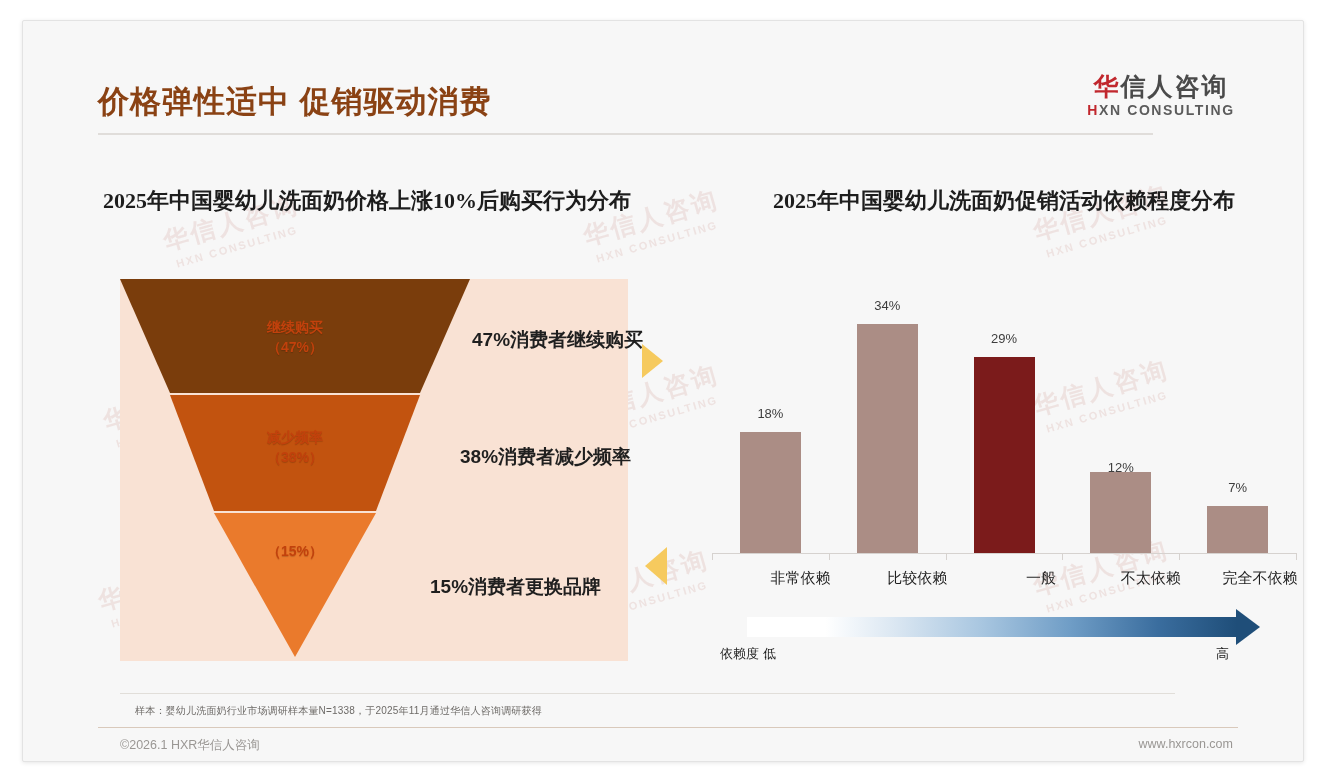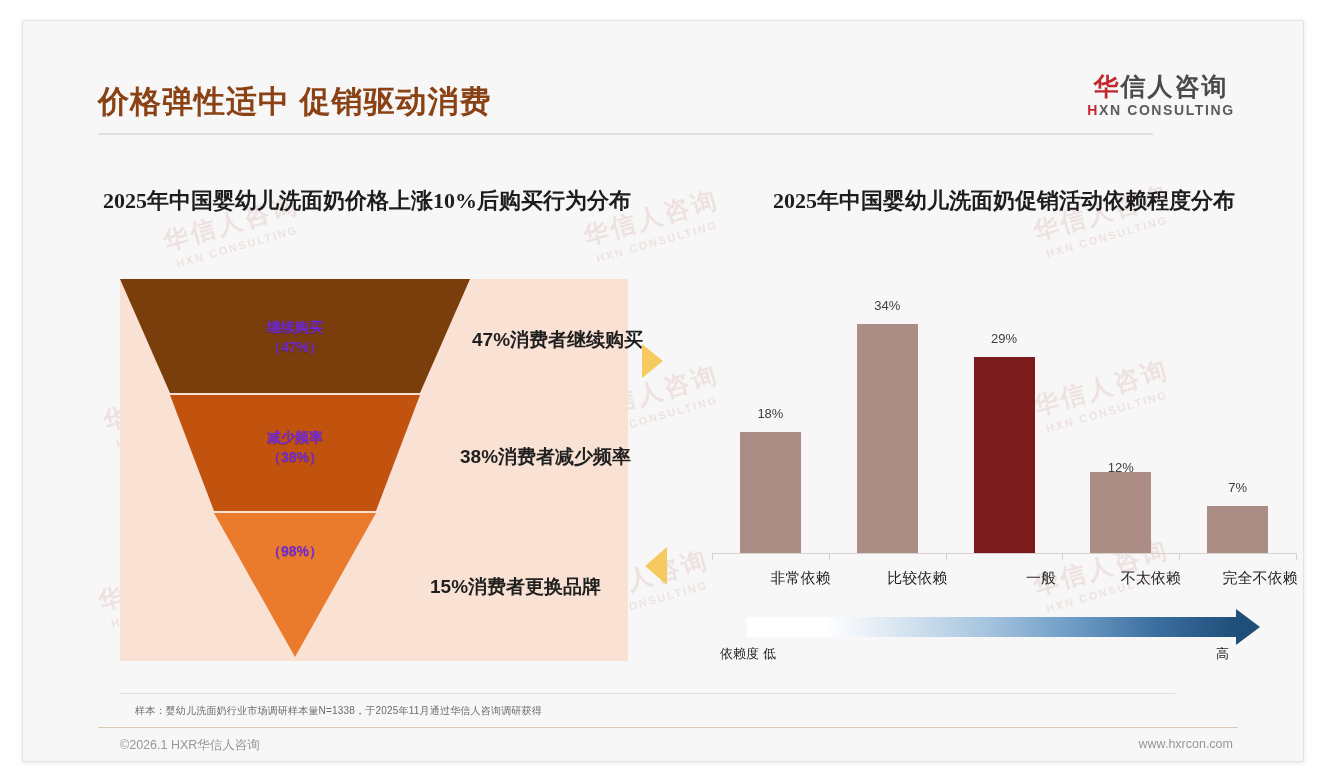--- a/index.html
+++ b/index.html
@@ -66,21 +66,21 @@
   #left-title{left:24px;top:165px;width:640px;}
   #right-title{left:676px;top:165px;width:610px;}
 
   
   .funnel-panel{
     position:absolute;left:97px;top:258px;width:508px;height:382px;
     background:#f9e2d4;
   }
   .funnel-svg{position:absolute;left:0;top:0;}
   .funnel-label{
-    position:absolute;text-align:center;color:#6d28d9;
+    position:absolute;text-align:center;color:#c2410c;
     font-weight:700;font-size:14px;line-height:1.45;
     text-shadow:0 1px 1px rgba(0,0,0,.18);
     pointer-events:none;
   }
   .funnel-note{
     position:absolute;color:#1f1f1f;font-weight:700;font-size:19px;
     white-space:nowrap;
   }
 
   
@@ -210,21 +210,21 @@
 
     <div class="funnel-label" id="fl-0" style="left:60px;top:38px;width:230px;">
         <div>继续购买</div>
         <div>（47%）</div>
       </div>
     <div class="funnel-label" id="fl-1" style="left:60px;top:148px;width:230px;">
         <div>减少频率</div>
         <div>（38%）</div>
       </div>
     <div class="funnel-label" id="fl-2" style="left:60px;top:262px;width:230px;">
-        <div>（98%）</div>
+        <div>（15%）</div>
       </div>
 
     <div class="funnel-note" id="fa-0" style="left:352px;top:48px;">47%消费者继续购买</div>
     <div class="funnel-note" id="fa-1" style="left:340px;top:165px;">38%消费者减少频率</div>
     <div class="funnel-note" id="fa-2" style="left:310px;top:295px;">15%消费者更换品牌</div>
   </div>
 
   <div class="tri tri-right" style="left:619px;top:323px;"></div>
   <div class="tri tri-left" style="left:622px;top:526px;"></div>
 

